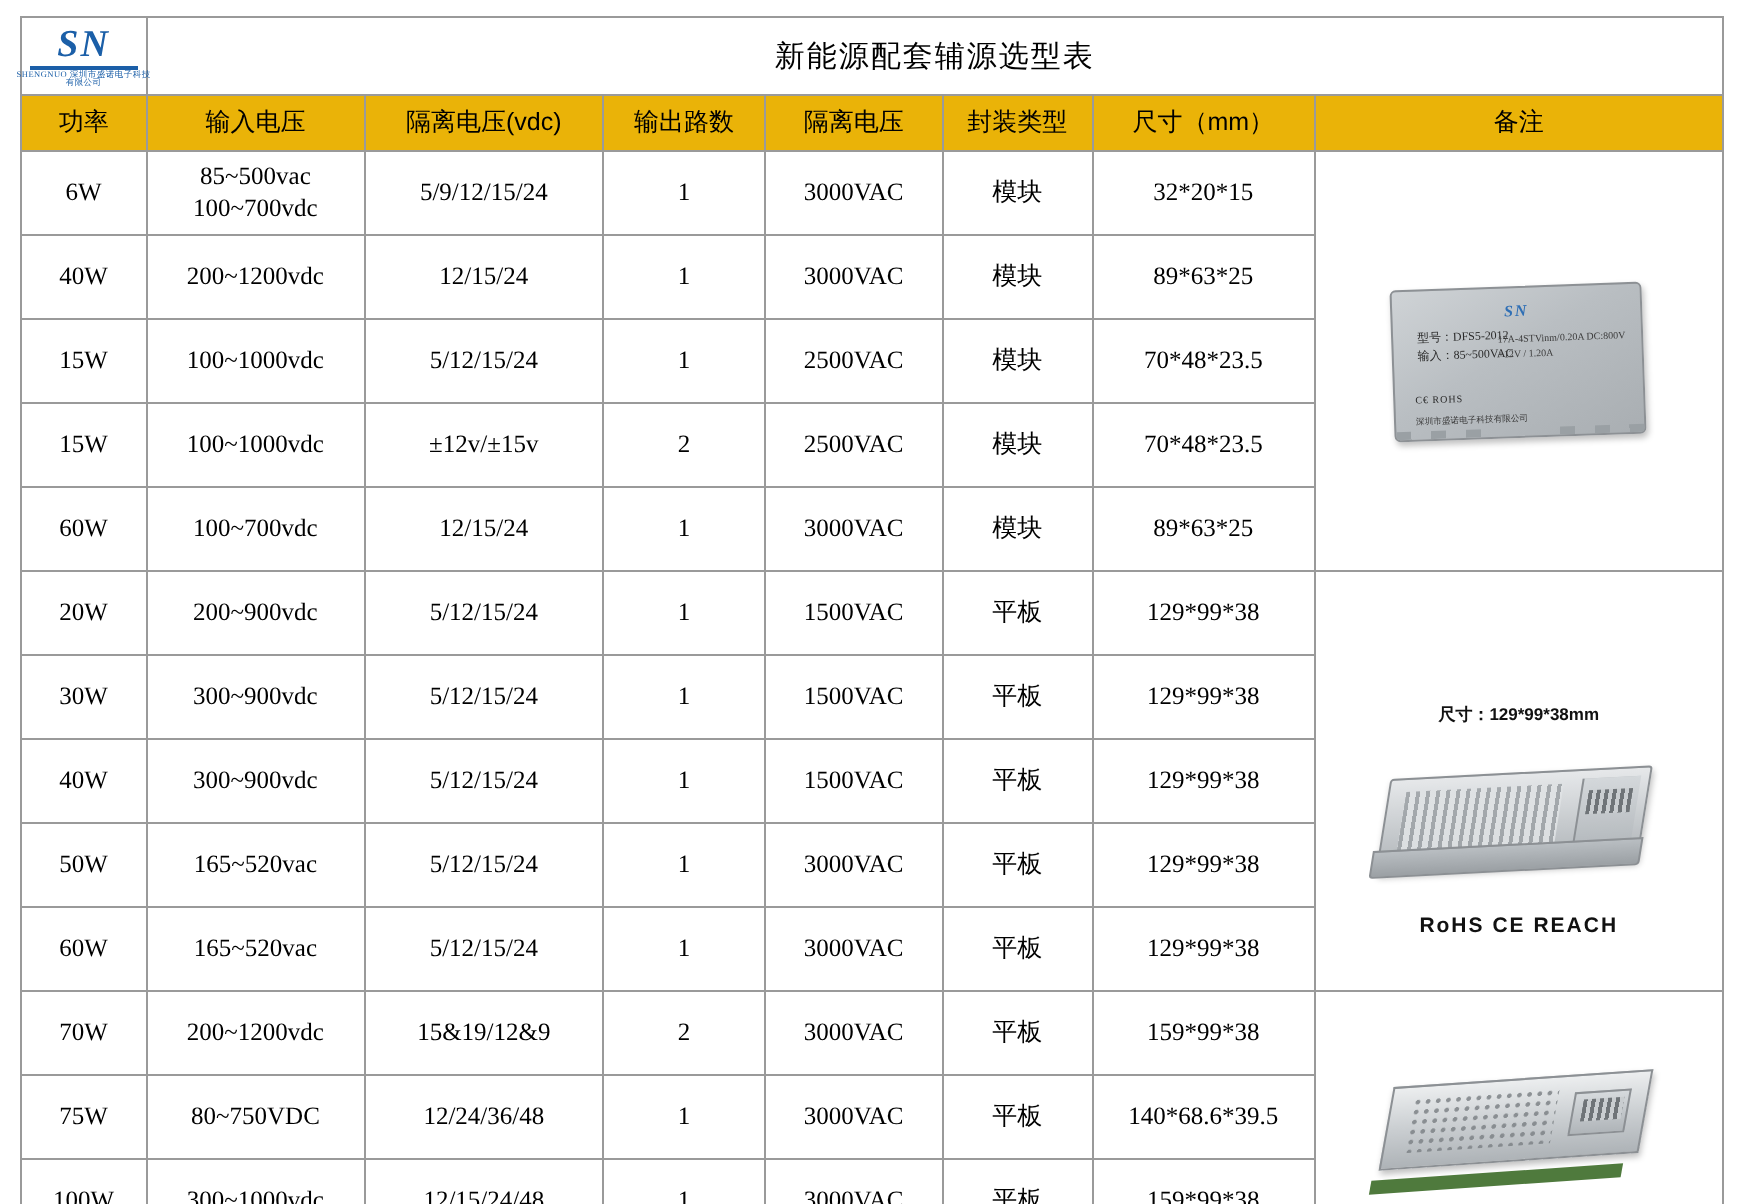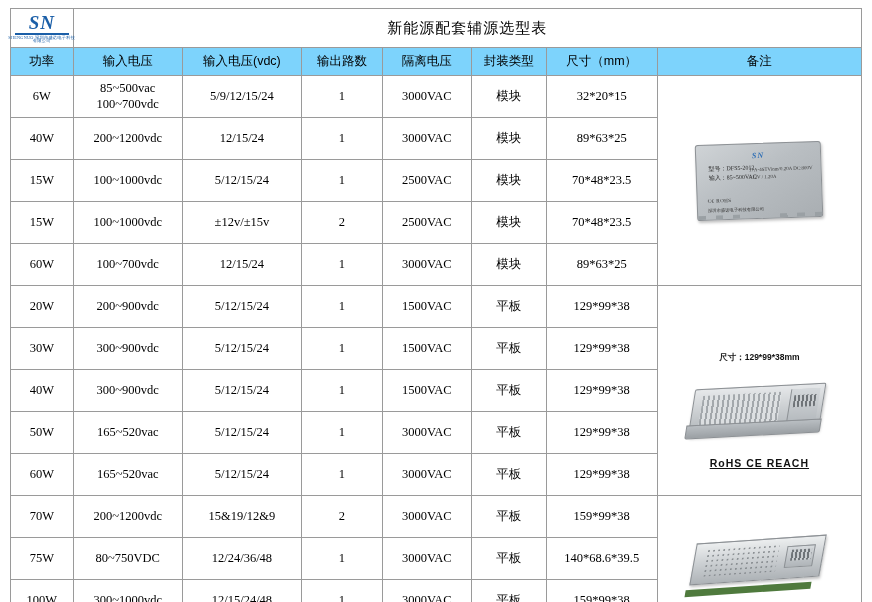--- a/index.html
+++ b/index.html
@@ -68,21 +68,21 @@
     transform: scale(1.25);
   }
   .doc-title {
     font-family: Liberation Sans, sans-serif;
     font-size: 15px;
     font-weight: bold;
     letter-spacing: 1px;
   }
   
   .hdr {
-    background: #7dd3fc;
+    background: #eab308;
     font-family: "Liberation Sans", sans-serif;
     font-size: 12.5px;
     height: 28px;
   }
   
   .c-power   { width: 62px; }
   .c-vin     { width: 108px; }
   .c-vout    { width: 118px; }
   .c-ch      { width: 80px; }
   .c-iso     { width: 88px; }
@@ -264,21 +264,20 @@
     transform: skewX(-12deg) rotate(-3deg);
     border-radius: 0 0 2px 2px;
   }
   .cert-line {
     margin-top: 7px;
     font-family: "Liberation Sans", sans-serif;
     font-size: 10.5px;
     font-weight: bold;
     color: #111;
     letter-spacing: 1px;
-    text-decoration: underline;
   }
 
   
   .psu2 {
     position: relative;
     width: 150px;
     height: 68px;
   }
   .psu2 .body {
     position: absolute;
@@ -353,21 +352,21 @@
             <span class="logo-underline"></span>
             <span class="logo-sub">SHENGNUO 深圳市盛诺电子科技有限公司</span>
           </div>
         </td>
         <td class="doc-title" colspan="7">新能源配套辅源选型表</td>
       </tr>
 
       <tr class="hdr">
         <th>功率</th>
         <th>输入电压</th>
-        <th>输入电压(vdc)</th>
+        <th>隔离电压(vdc)</th>
         <th>输出路数</th>
         <th>隔离电压</th>
         <th>封装类型</th>
         <th>尺寸（mm）</th>
         <th>备注</th>
       </tr>
 
       <tr>
         <td class="data">6W</td>
         <td class="data">

